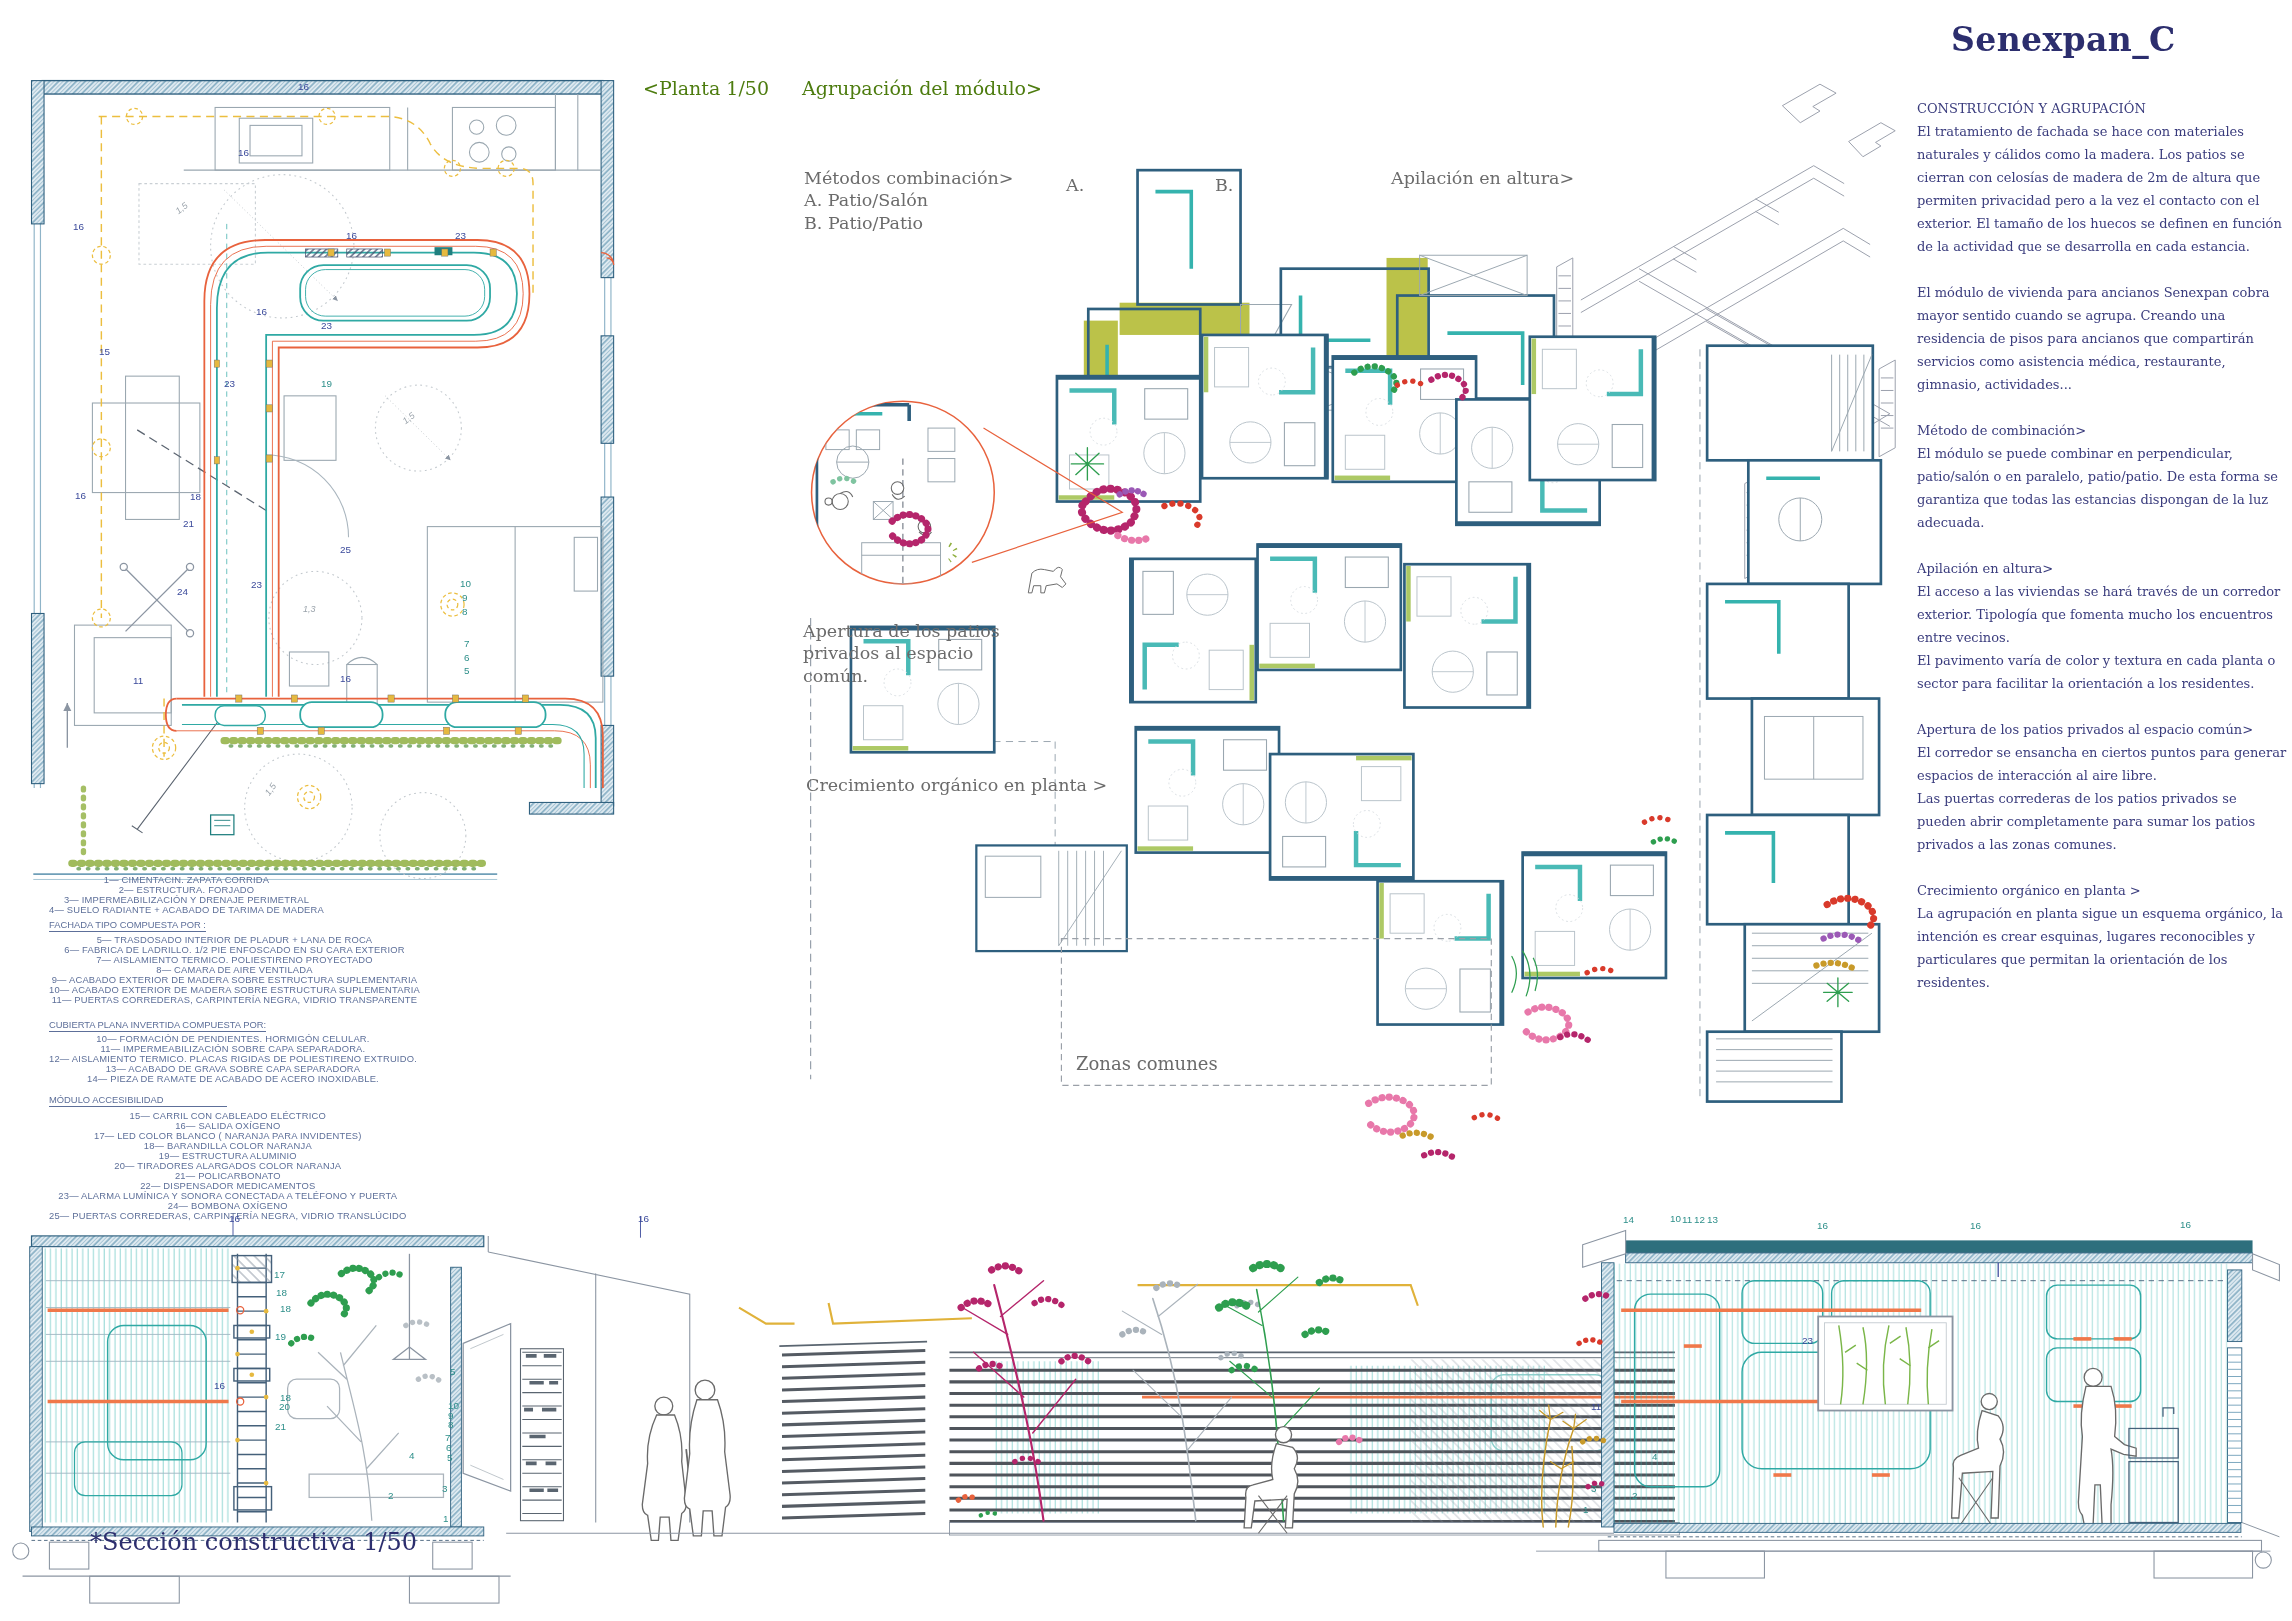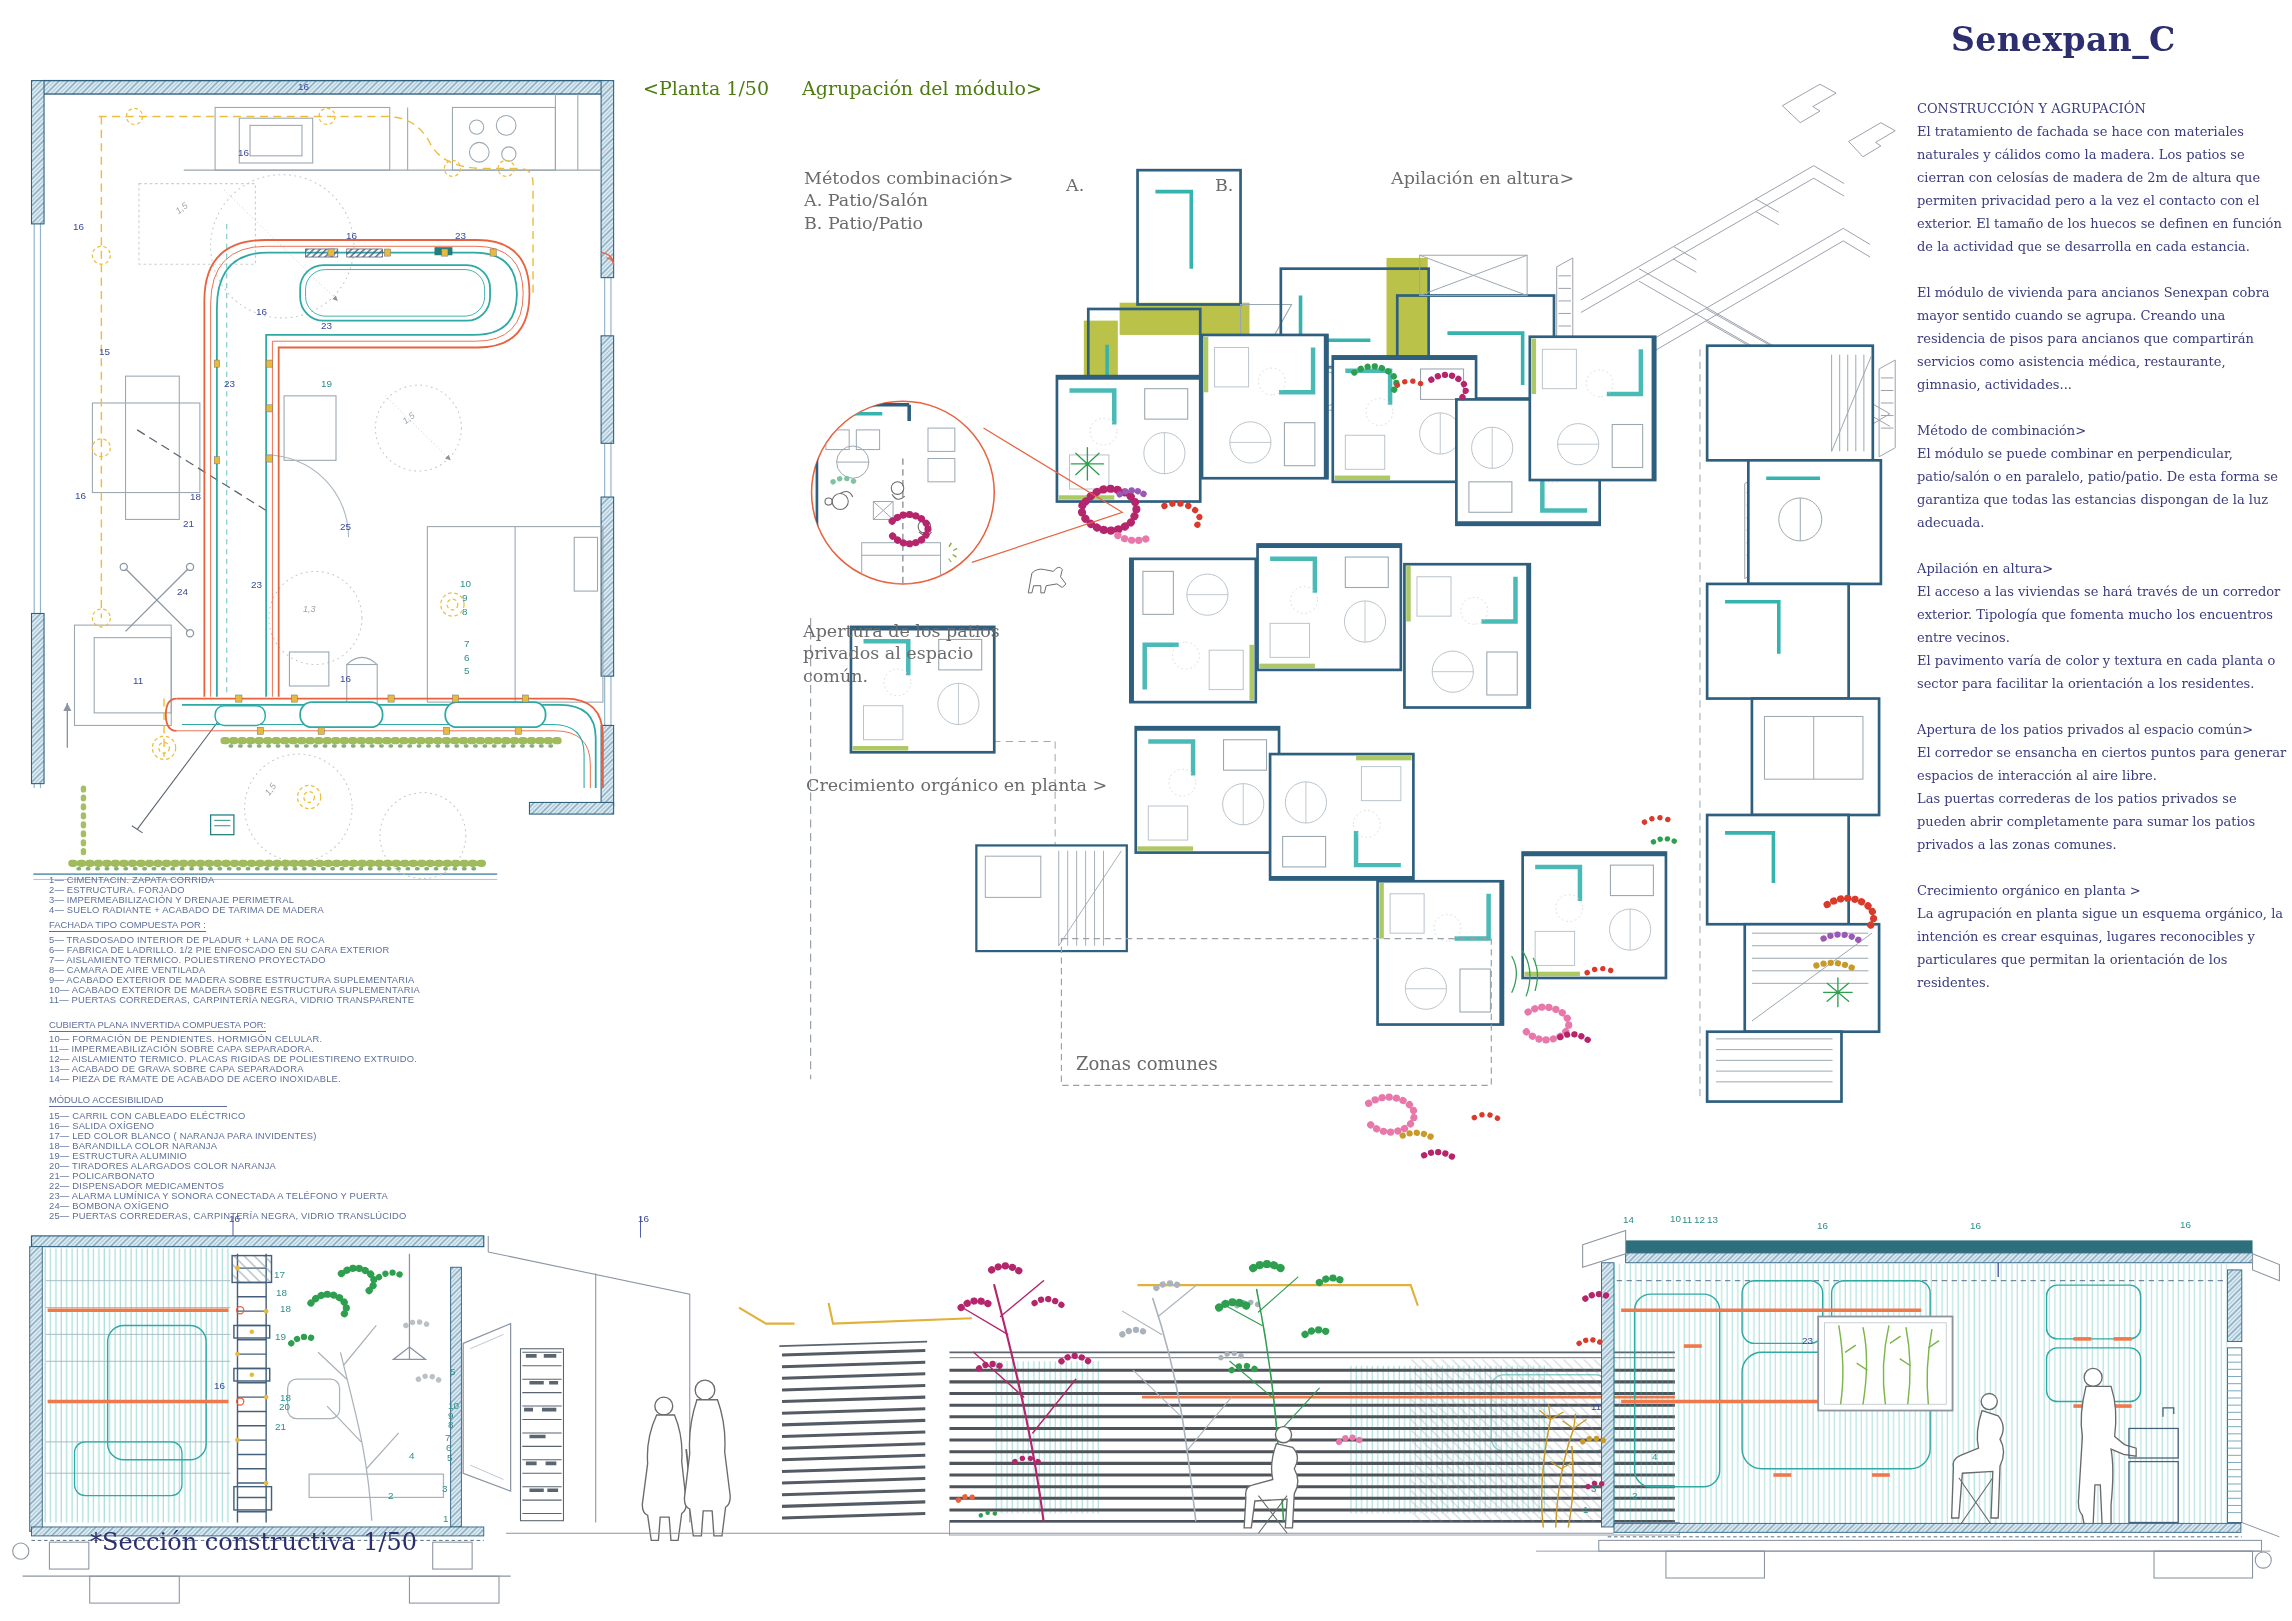--- a/index.html
+++ b/index.html
@@ -11,21 +11,21 @@
   .title{font-size:33px;font-weight:bold;color:#2c2e6e;letter-spacing:0.4px;}
   .article{width:371px;color:#3a3c7d;font-size:13px;line-height:23px;}
   .blk{margin-bottom:23px;}
   .blk-h{white-space:pre-line;}
   .blk-b{white-space:pre-line;}
   
   .lbl-navy{color:#4d7c0f;font-size:19px;}
   .lbl-grey{color:#6b6b6b;font-size:17.5px;line-height:22.4px;white-space:pre-line;}
   .lbl-sec{color:#2c2e6e;font-size:24px;}
   
-  .notes{font-family:"Liberation Sans",sans-serif;color:#5d6f99;font-size:9.4px;letter-spacing:0.2px;}
+  .notes{font-family:"Liberation Sans",sans-serif;color:#5d6f99;font-size:9.4px;letter-spacing:0.2px;text-align:center;}
   .notes .ln{line-height:10px;white-space:nowrap;}
   .nhead{font-family:"Liberation Sans",sans-serif;color:#5d6f99;font-size:9.4px;
          border-bottom:0.9px solid #5d6f99;display:inline-block;padding-bottom:0.9px;white-space:nowrap;}
   
   .co{position:absolute;font-family:"Liberation Sans",sans-serif;font-size:9.9px;line-height:9.9px;}
   .co.n{color:#3b4a9b;}
   .co.t{color:#2e8f8a;}
   .co.g{color:#9aa3ab;font-style:italic;font-size:9px;}
 </style>
 </head>
@@ -699,21 +699,21 @@
       <span class="co n" style="left: 99px; top: 339px; margin-top: 8px;">15</span>
       <span class="co n" style="left: 75px; top: 491px;">16</span>
       <span class="co n" style="left: 190px; top: 492px;">18</span>
       <span class="co n" style="left: 256px; top: 307px;">16</span>
       <span class="co n" style="left: 321px; top: 321px;">23</span>
       <span class="co n" style="left: 224px; top: 379px;">23</span>
       <span class="co t" style="left: 321px; top: 379px;">19</span>
       <span class="co n" style="left: 183px; top: 519px;">21</span>
       <span class="co n" style="left: 177px; top: 587px;">24</span>
       <span class="co n" style="left: 251px; top: 580px;">23</span>
-      <span class="co n" style="left: 340px; top: 522px;">25</span>
+      <span class="co n" style="left: 340px; top: 545px;">25</span>
       <span class="co n" style="left: 133px; top: 676px;">11</span>
       <span class="co n" style="left: 340px; top: 674px;">16</span>
       <span class="co t" style="left: 460px; top: 579px;">10</span>
       <span class="co t" style="left: 462px; top: 593px;">9</span>
       <span class="co t" style="left: 462px; top: 607px;">8</span>
       <span class="co t" style="left: 464px; top: 639px;">7</span>
       <span class="co t" style="left: 464px; top: 653px;">6</span>
       <span class="co t" style="left: 464px; top: 666px;">5</span>
       <span class="co g" style="left: 176px; top: 204px; transform: rotate(-38deg);">1,5</span>
       <span class="co g" style="left: 403px; top: 414px; transform: rotate(-38deg);">1,5</span>

